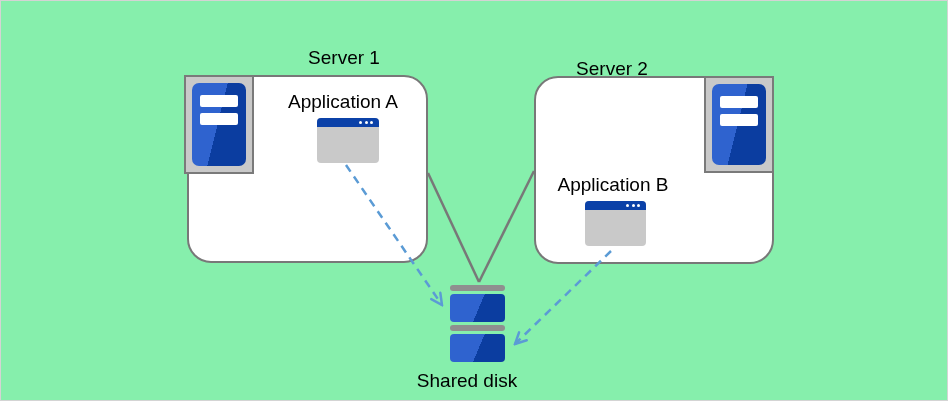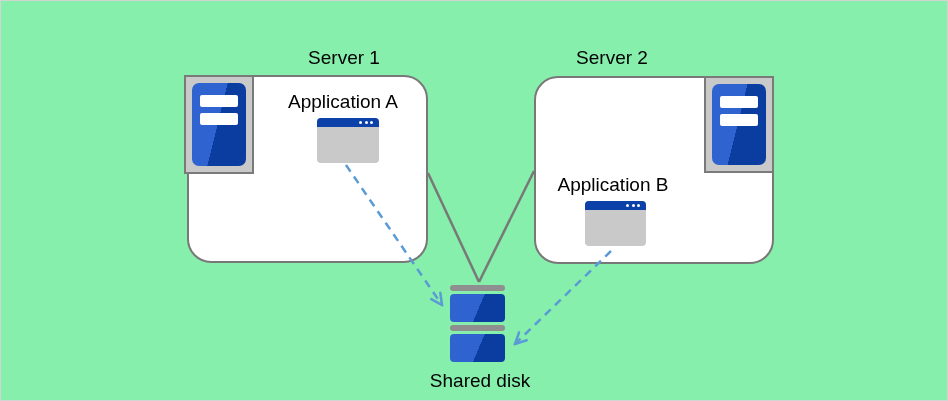--- a/index.html
+++ b/index.html
@@ -162,18 +162,18 @@
         <path d="M-11,-5.5 L0,0 L-11,5.5" fill="none" stroke="#5b9bd5" stroke-width="2.5" stroke-linecap="round"></path>
       </marker>
     </defs>
     <path class="solid-edge" d="M427,172 L478,281"></path>
     <path class="solid-edge" d="M533,170 L478,281"></path>
     <path class="dashed-edge" d="M345,164 L441,304" marker-end="url(#openArrow)"></path>
     <path class="dashed-edge" d="M610,250 L514,343" marker-end="url(#openArrow)"></path>
   </svg>
 
   <div class="diagram-label" style="left:263px; top:47px;">Server 1</div>
-  <div class="diagram-label" style="left:531px; top:47px;text-align:center;">Server 2</div>
+  <div class="diagram-label" style="left:531px; top:58px;text-align:center;">Server 2</div>
   <div class="diagram-label" style="left:532px; top:174px;">Application B</div>
   <div class="diagram-label" style="left:262px; top:91px;">Application A</div>
-  <div class="diagram-label" style="left:399px; top:370px;">Shared disk</div>
+  <div class="diagram-label" style="left:386px; top:370px;">Shared disk</div>
 
 </div>
 
 </body></html>

